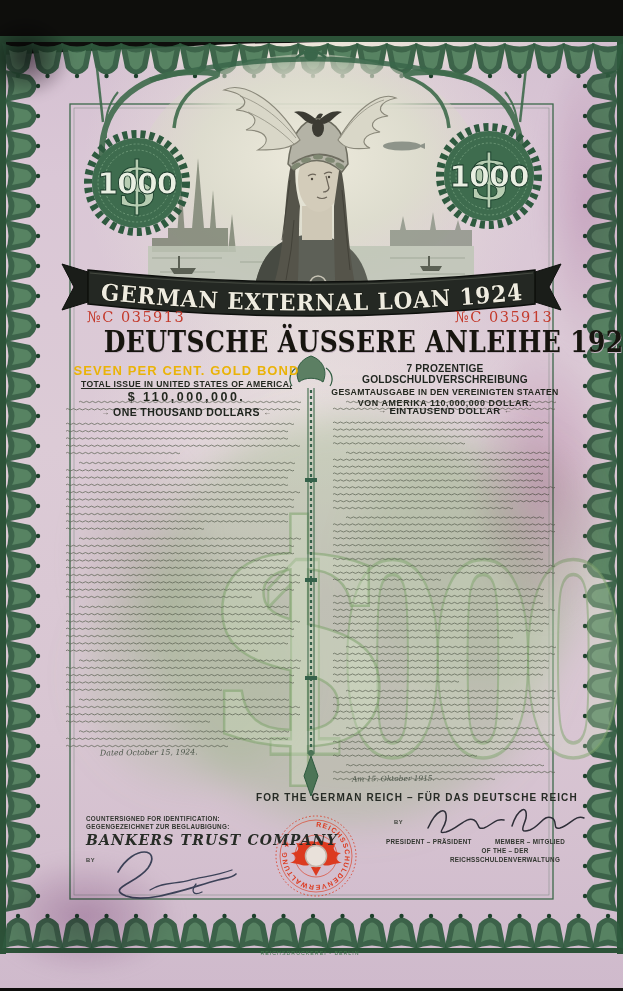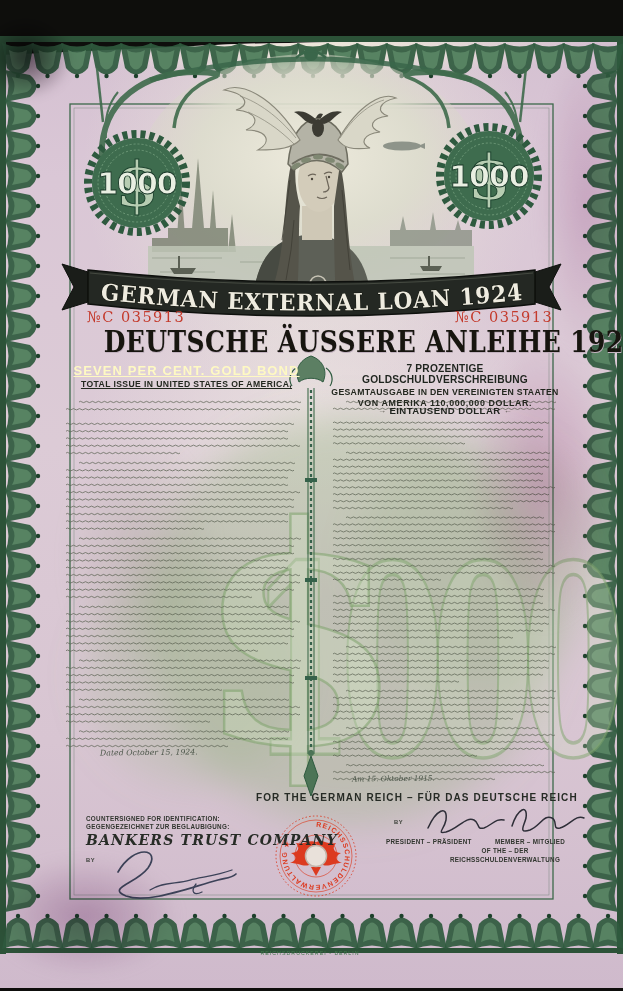--- a/index.html
+++ b/index.html
@@ -17,21 +17,21 @@
   #art{position:absolute;left:0;top:0;z-index:2;}
   
   .t{position:absolute;z-index:3;color:#23281f;}
   .serial{font-family:"DejaVu Serif",serif;font-size:14.5px;color:#c43a2c;letter-spacing:1.5px;}
   #title-de{left:70px;top:325px;width:483px;text-align:center;
     font-family:"DejaVu Serif",serif;font-weight:bold;font-size:29px;letter-spacing:0.5px;
     color:#17150f;transform:scaleX(.86);transform-origin:center;
     text-shadow:0.6px 0.6px 0 #c2b2bf;white-space:nowrap;}
   .head-en{left:64px;top:363px;width:245px;text-align:center;}
   .head-de{left:328px;top:363px;width:234px;text-align:center;}
-  .h-en1{font-weight:bold;font-size:13px;letter-spacing:1.1px;color:#fef9c3;text-decoration:underline;}
+  .h-en1{font-weight:bold;font-size:13px;letter-spacing:1.1px;color:#eab308;}
   .h-en2{font-weight:bold;font-size:8.6px;letter-spacing:.4px;margin-top:1px;text-decoration:underline;}
   .h-en3{font-weight:bold;font-size:12.5px;letter-spacing:2.5px;margin-top:1px;}
   .h-de1{font-weight:bold;font-size:10.2px;letter-spacing:.2px;color:#1e241e;}
   .h-de2{font-weight:bold;font-size:8.7px;letter-spacing:.3px;margin-top:2px;}
   .h-de3{font-weight:bold;font-size:8.9px;letter-spacing:.6px;margin-top:1px;}
   .amount{font-weight:bold;color:#20251f;text-align:center;white-space:nowrap;}
   #amt-en{left:64px;top:406px;width:245px;font-size:10.5px;letter-spacing:.4px;}
   #amt-de{left:328px;top:405px;width:234px;font-size:9.6px;letter-spacing:.4px;}
   .arr{font-size:8px;color:#5a584e;vertical-align:1px;}
   .dated{font-family:"DejaVu Serif",serif;font-style:italic;color:#4d574b;}
@@ -862,27 +862,29 @@
   </svg>
 
   <div class="t serial" style="left:87px;top:309px;">№C 035913</div>
   <div class="t serial" style="left:455px;top:309px;">№C 035913</div>
 
   <div class="t" id="title-de">DEUTSCHE ÄUSSERE ANLEIHE 1924</div>
 
   <div class="t head-en">
     <div class="h-en1">SEVEN PER CENT. GOLD BOND</div>
     <div class="h-en2">TOTAL ISSUE IN UNITED STATES OF AMERICA,</div>
+    <div class="h-en3">$ 110,000,000.</div>
   </div>
   <div class="t head-de">
     <div class="h-de1">7 PROZENTIGE GOLDSCHULDVERSCHREIBUNG</div>
     <div class="h-de2">GESAMTAUSGABE IN DEN VEREINIGTEN STAATEN</div>
     <div class="h-de3">VON AMERIKA 110,000,000 DOLLAR.</div>
   </div>
 
+  <div class="t amount" id="amt-en"><span class="arr">→</span> <span>ONE THOUSAND DOLLARS</span> <span class="arr">←</span></div>
   <div class="t amount" id="amt-de"><span class="arr">→</span> <span>EINTAUSEND DOLLAR</span> <span class="arr">←</span></div>
 
   <div class="t dated" id="dated-en">Dated October 15, 1924.</div>
   <div class="t dated" id="dated-de">Am 15. Oktober 1915.</div>
 
   <div class="t" id="for-line">FOR THE GERMAN REICH – FÜR DAS DEUTSCHE REICH</div>
 
   <div class="t csign" style="top:815px;">COUNTERSIGNED FOR IDENTIFICATION:</div>
   <div class="t csign" style="top:823px;">GEGENGEZEICHNET ZUR BEGLAUBIGUNG:</div>
   <div class="t" id="bank">BANKERS TRUST COMPANY</div>

